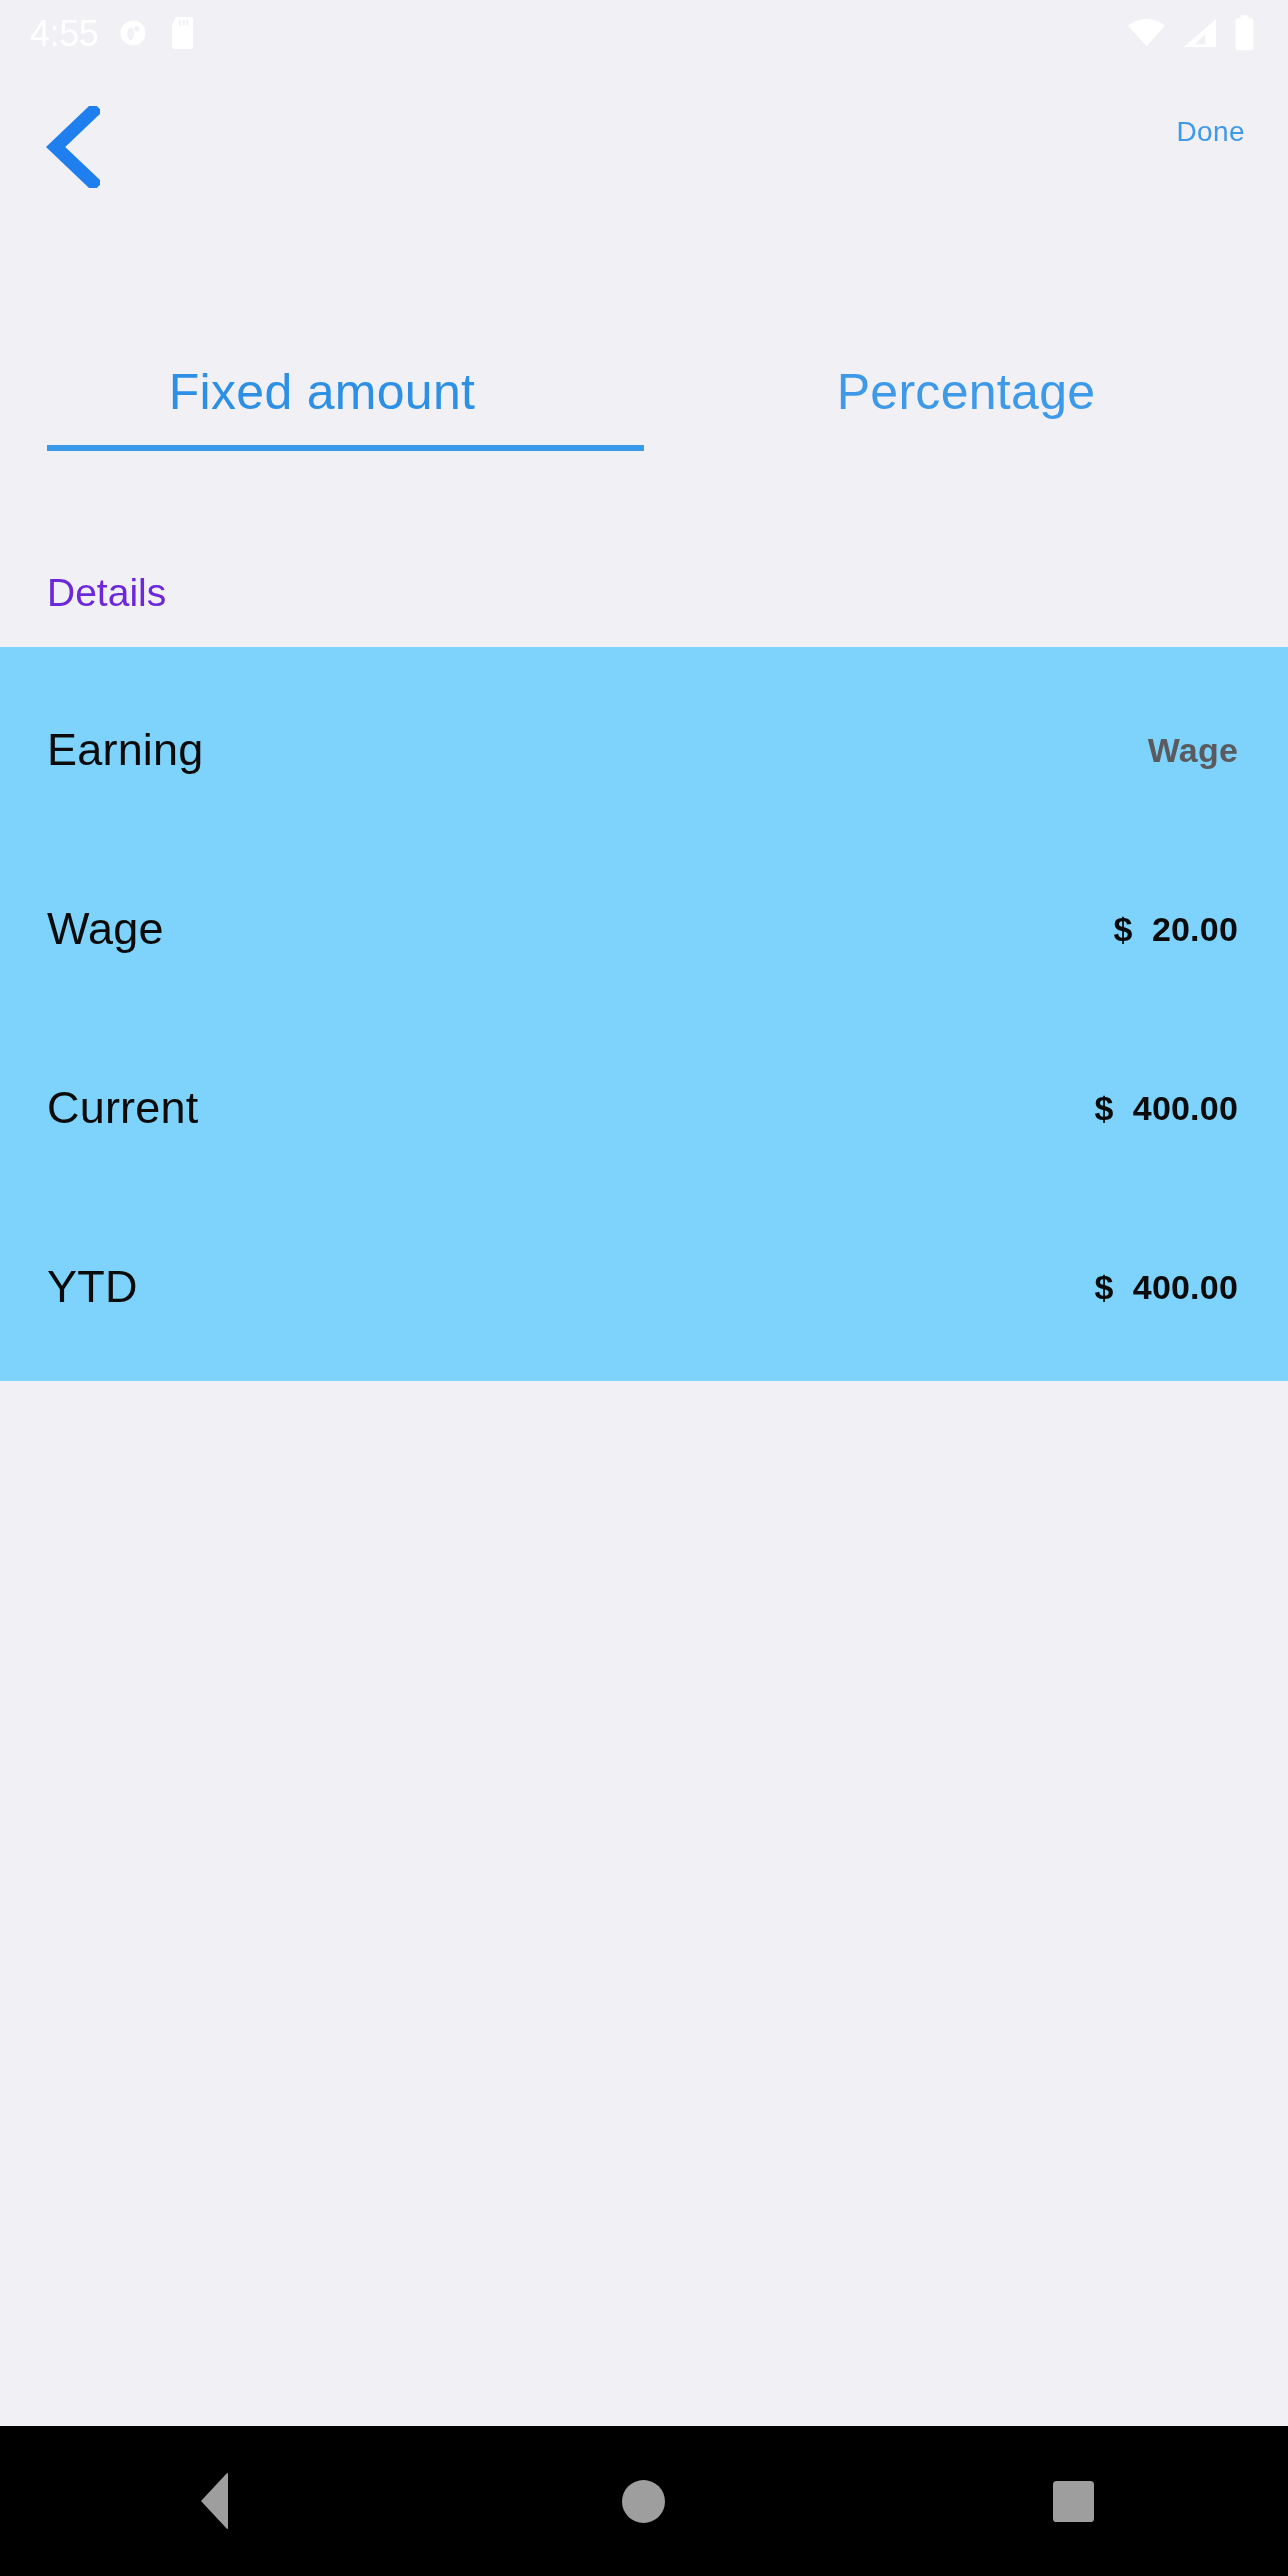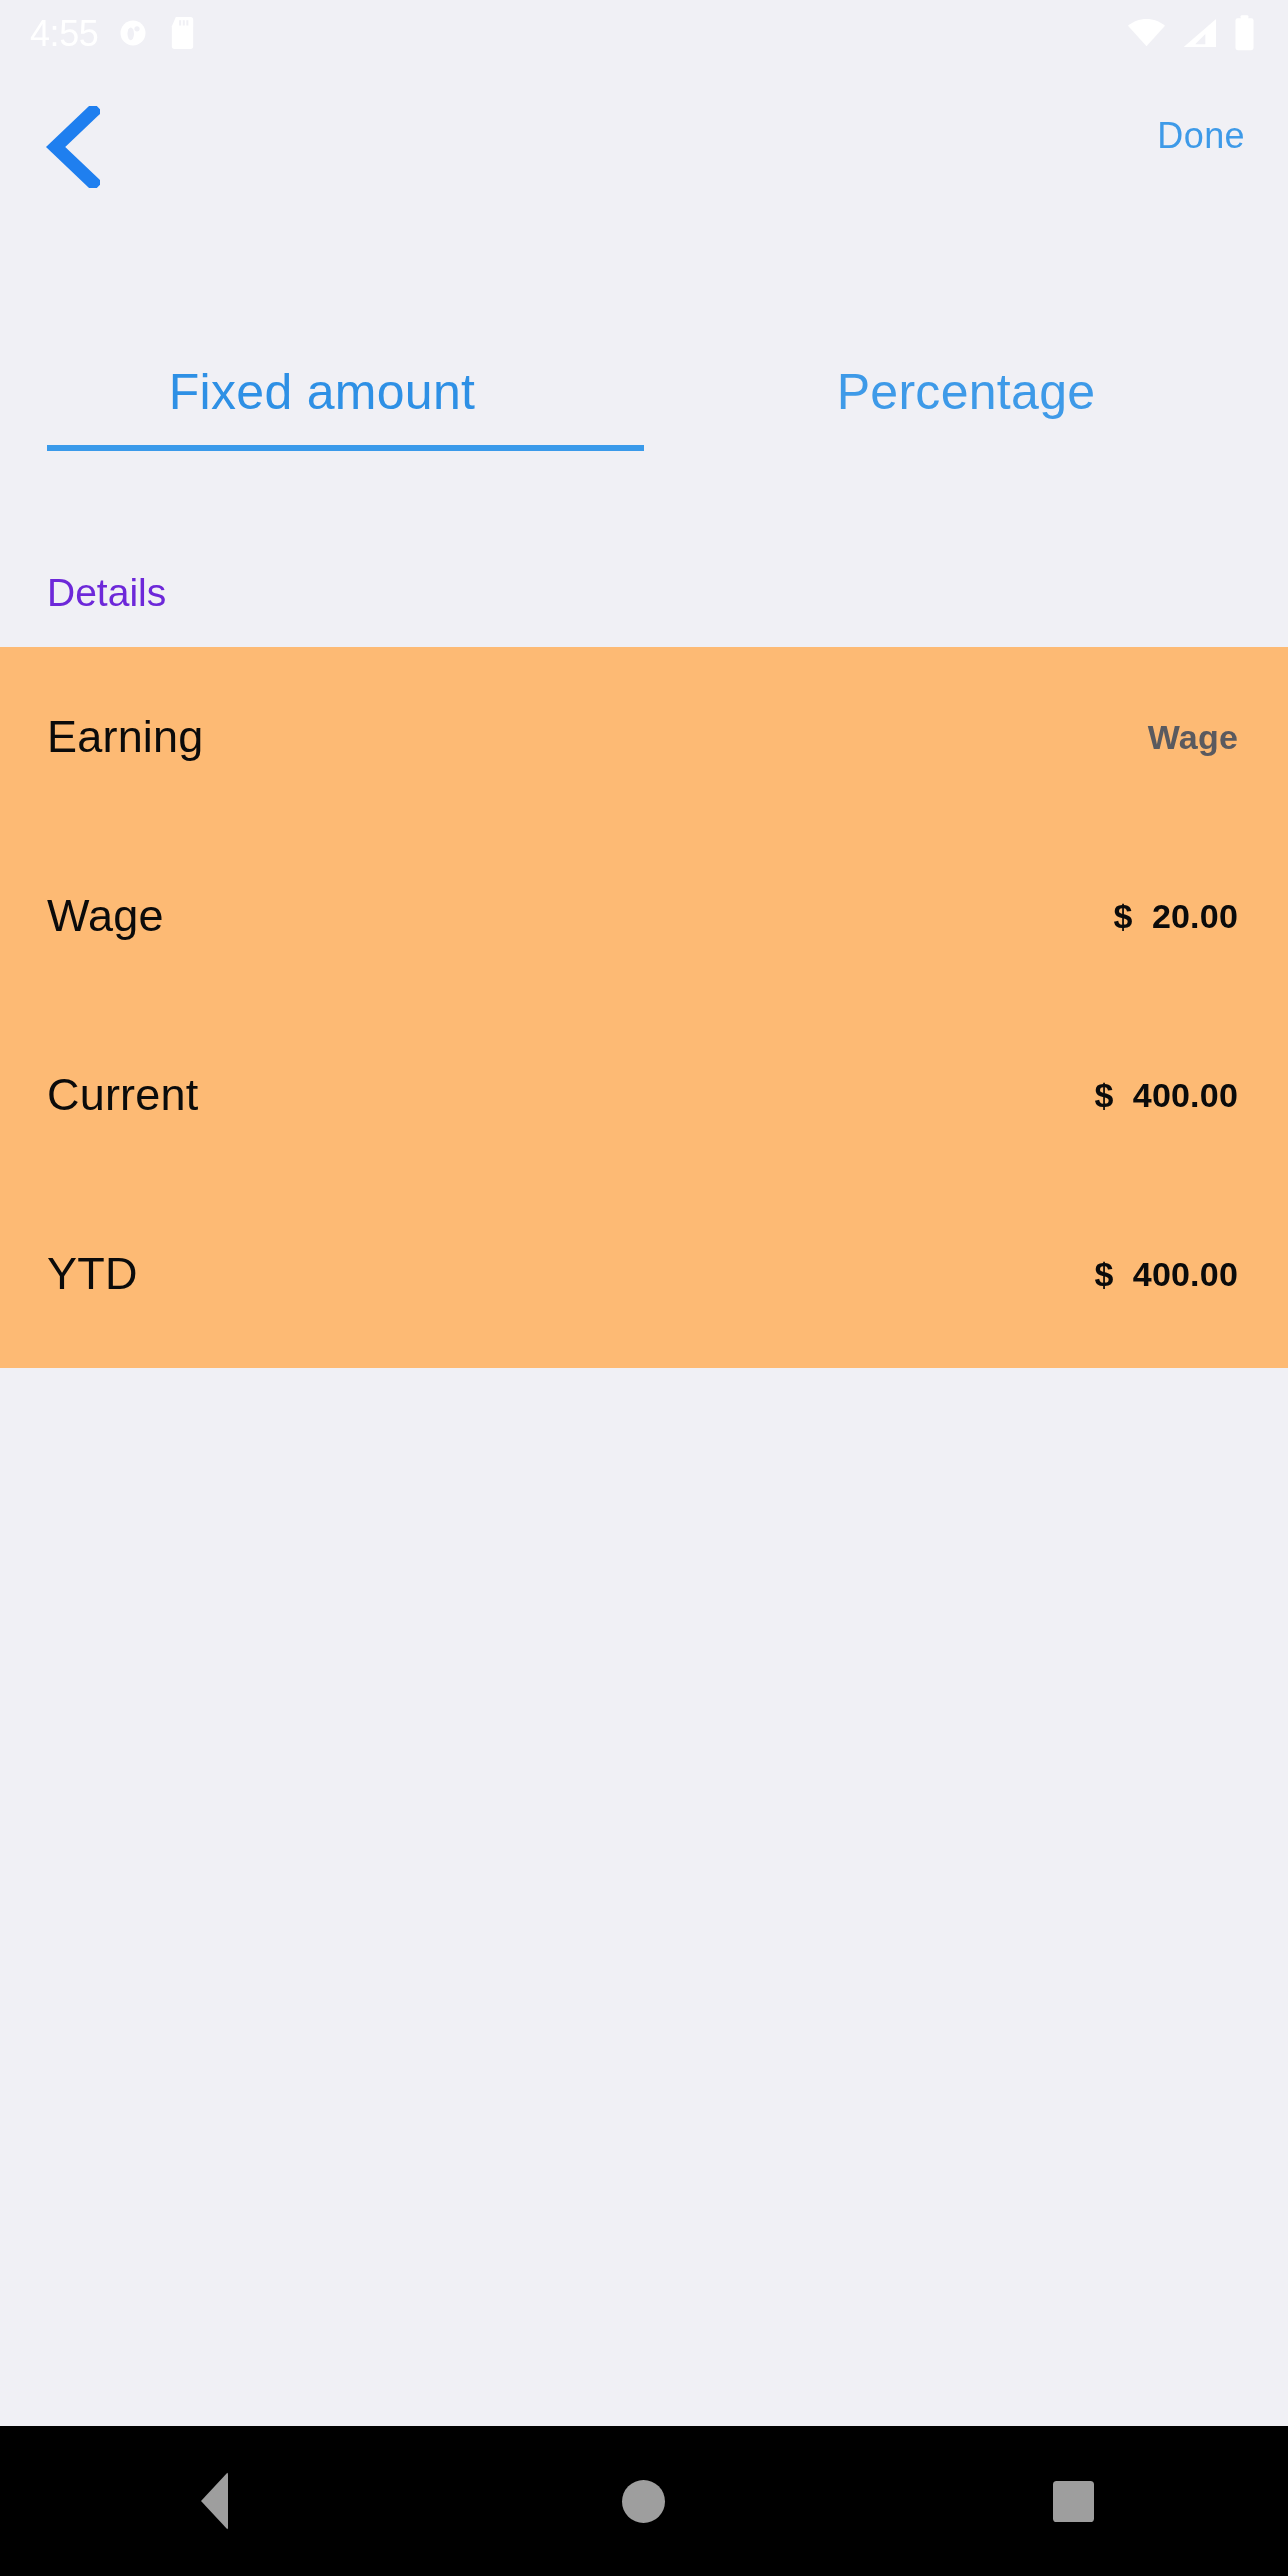--- a/index.html
+++ b/index.html
@@ -67,21 +67,21 @@
     display: flex;
     align-items: center;
     justify-content: center;
     cursor: pointer;
   }
   .done-btn {
     position: absolute;
     right: 34px;
     top: 34px;
     color: #3e9ae8;
-    font-size: 36px;
+    font-size: 28px;
     line-height: 1;
     padding: 16px 9px;
     letter-spacing: 0.4px;
     cursor: pointer;
   }
 
   
   .tabs {
     position: absolute;
     top: 315px; left: 0;
@@ -128,22 +128,22 @@
     font-size: 39px;
     color: #6d28d9;
     line-height: 1;
   }
 
   
   .list {
     position: absolute;
     top: 647px; left: 0;
     width: 1288px;
-    background: #fdba74;
-    padding-top: 0;
+    background: #7dd3fc;
+    padding-top: 13px;
     padding-bottom: 5.4px;
   }
   .row {
     width: 1288px;
     height: 179px;
     display: flex;
     align-items: center;
     justify-content: space-between;
     padding: 0 50px 0 47px;
     cursor: pointer;

